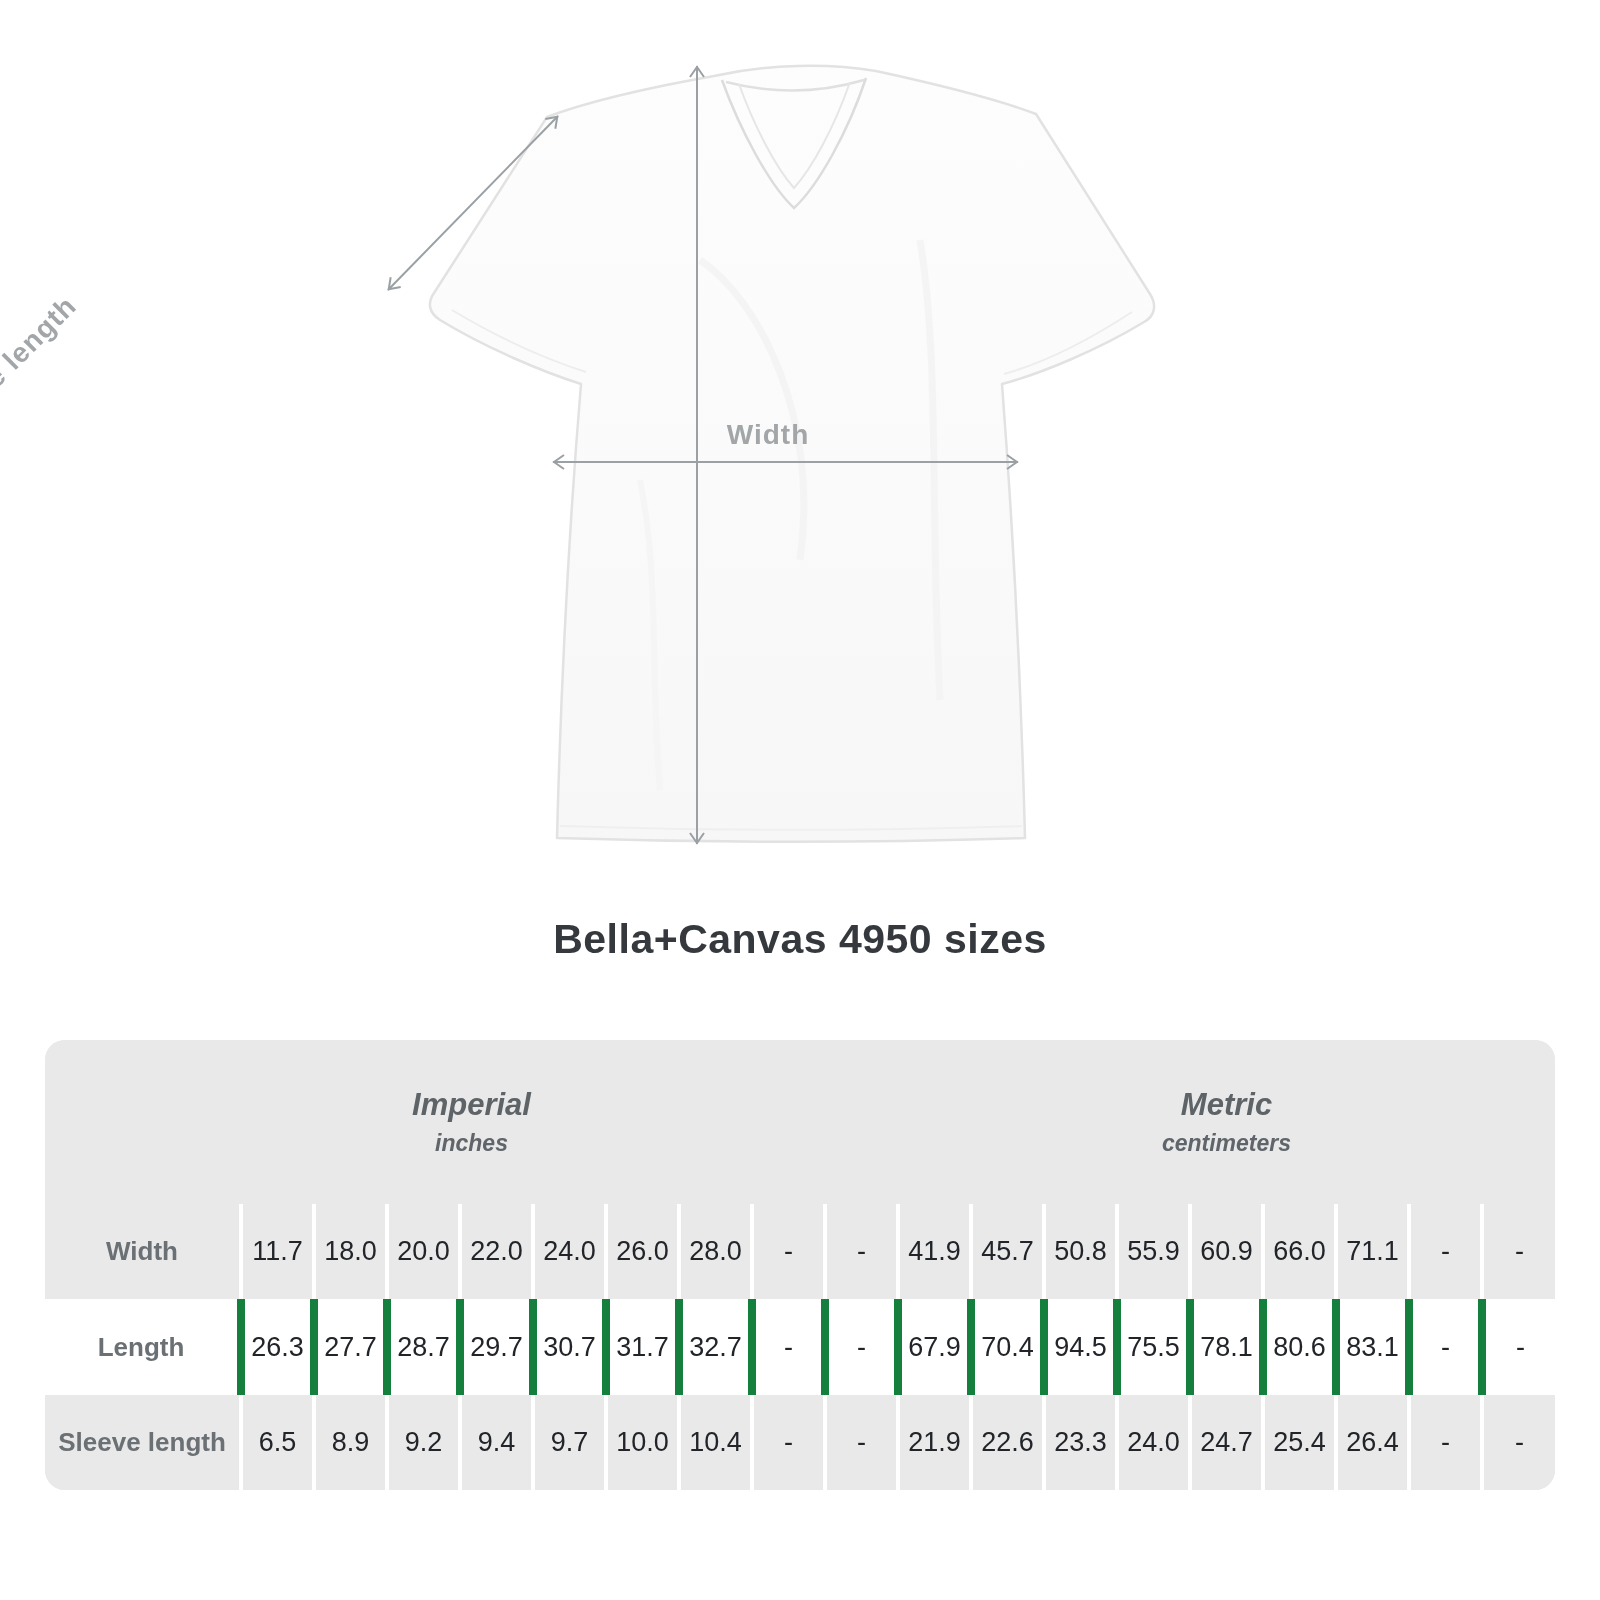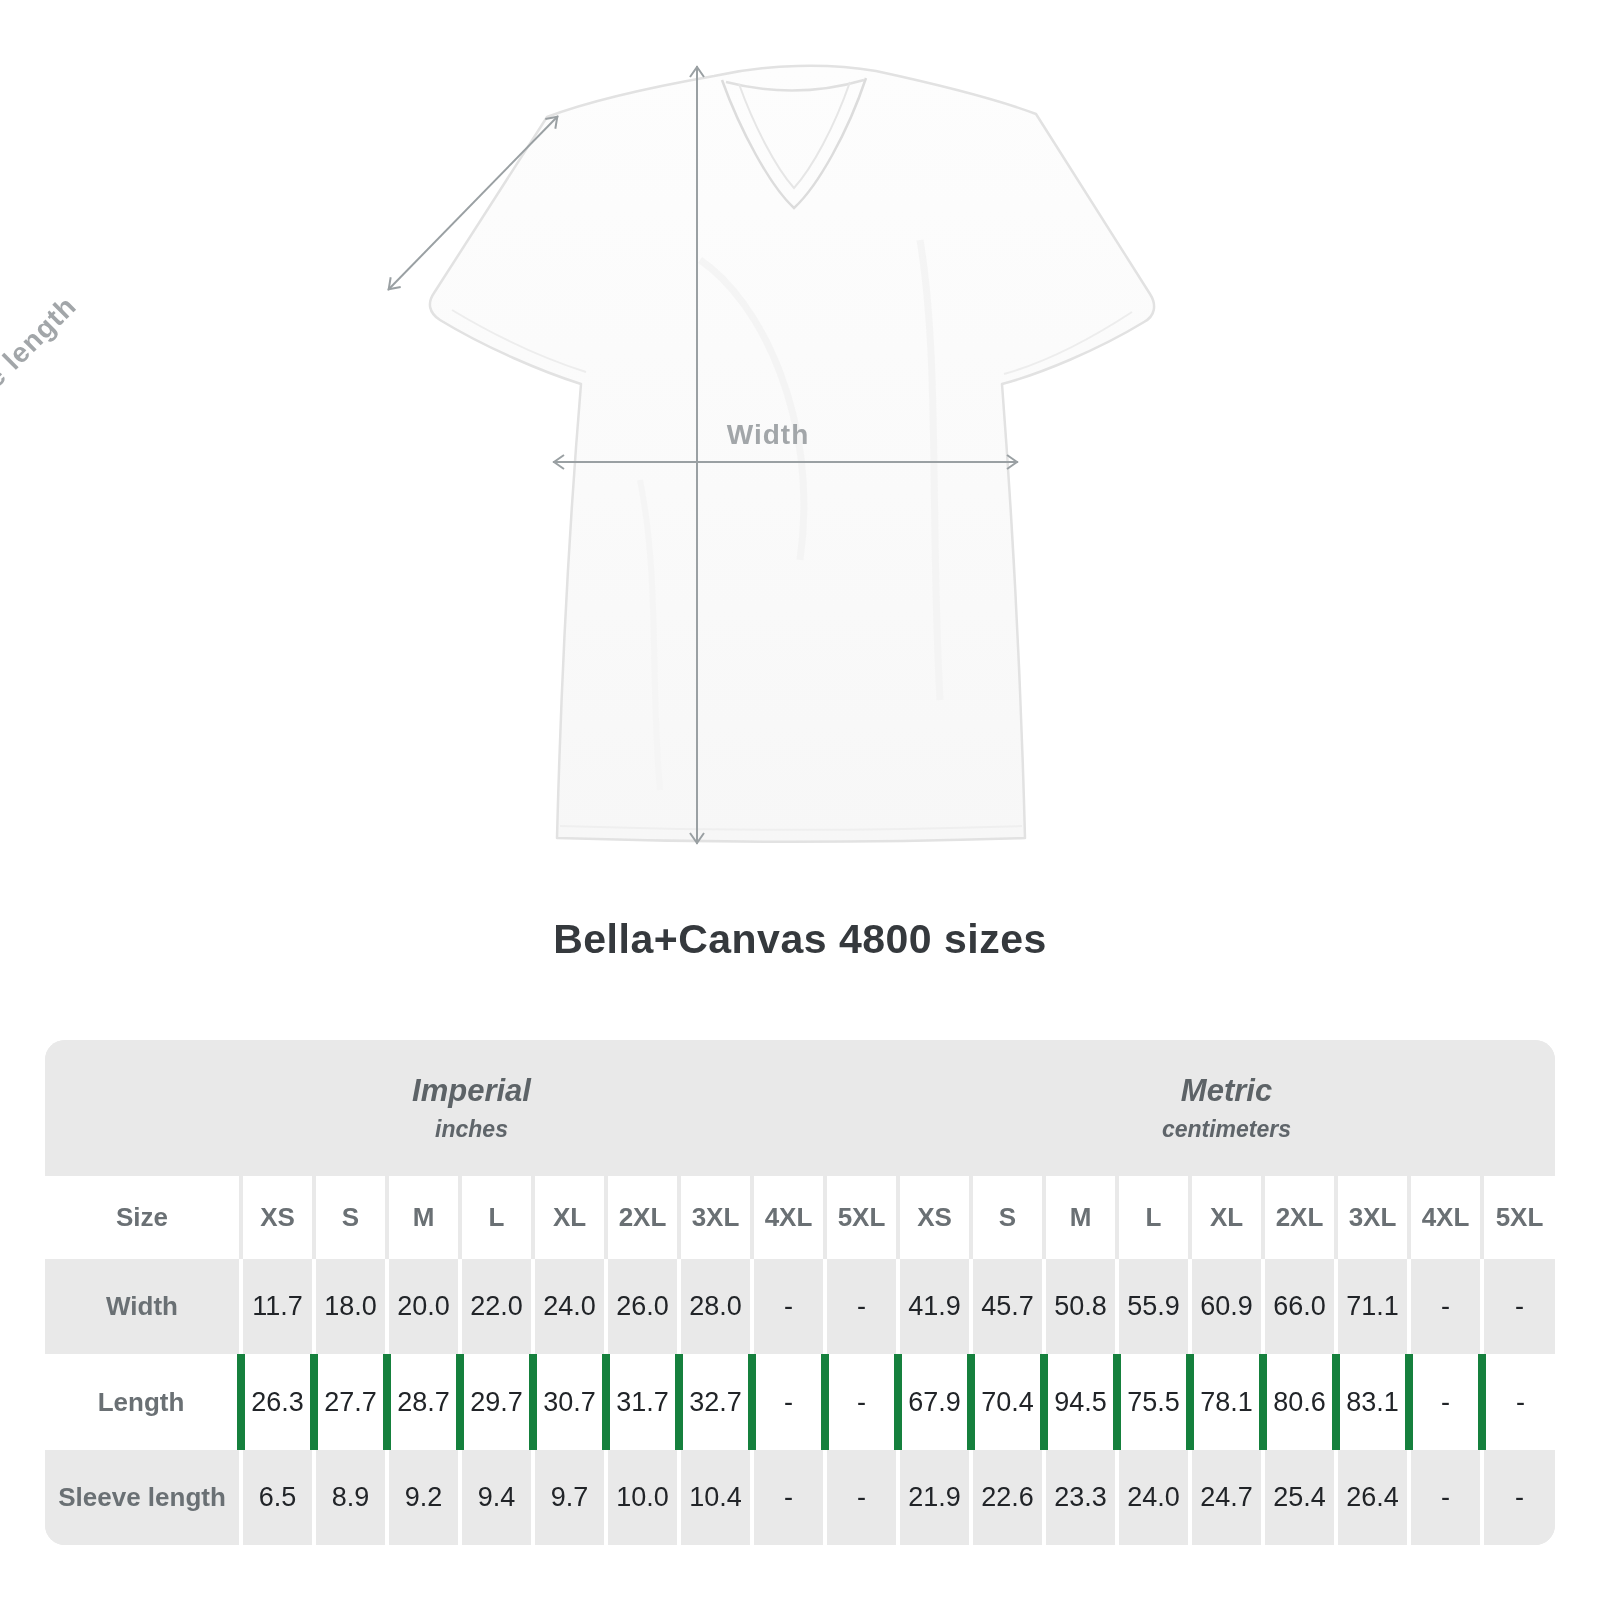--- a/index.html
+++ b/index.html
@@ -25,21 +25,21 @@
   
   .table-wrap{
     position:absolute;top:1040px;left:45px;width:1510px;
     background:#e9e9e9;border-radius:20px;overflow:hidden;
   }
   table.size-table{width:100%;border-collapse:collapse;table-layout:fixed;}
   table.size-table col.col-label{width:196px;}
   table.size-table th,table.size-table td{
     padding:0;text-align:center;vertical-align:middle;
   }
-  tr.band-row th{background:#e9e9e9;height:136px;}
+  tr.band-row th{background:#e9e9e9;height:164px;}
   .band-label{font-size:31px;font-weight:bold;font-style:italic;color:#5d6367;}
   .band-sub{font-size:23px;font-style:italic;color:#5f656a;margin-top:7px;text-align:center;}
   tr.sizes-row{background:#ffffff;height:83px;}
   tr.sizes-row th{
     font-size:26px;font-weight:bold;color:#6a7074;
     border-left:4px solid #e9e9e9;
   }
   tr.sizes-row th.rowlabel{border-left:none;}
   tr.data-row th.rowlabel{font-size:26px;font-weight:bold;color:#6a7074;border-left:none;}
   tr.data-row td{font-size:27px;font-weight:normal;color:#212428;}
@@ -106,21 +106,21 @@
       <text class="measure-label" x="768" y="444" text-anchor="middle">Width</text>
 
       <g>
         <line x1="558" y1="116" x2="388" y2="290" stroke="#9aa0a3" stroke-width="2" marker-start="url(#arrowhead)" marker-end="url(#arrowhead)"></line>
       </g>
       <text class="measure-label" x="0" y="0" transform="rotate(-45 450 180)" text-anchor="middle" dominant-baseline="middle">Sleeve length</text>
     </svg>
   </div>
 
   <div class="title-block">
-    <h1>Bella+Canvas 4800 sizes</h1>
+    <h1>Bella+Canvas 4950 sizes</h1>
   </div>
 
   <div class="table-wrap">
     <table class="size-table">
       <colgroup>
         <col class="col-label">
         <col>
           <col>
           <col>
           <col>
@@ -144,41 +144,20 @@
           <th colspan="10">
             <div class="band-label">Imperial</div>
             <div class="band-sub">inches</div>
           </th>
           <th colspan="9">
             <div class="band-label">Metric</div>
             <div class="band-sub">centimeters</div>
           </th>
         </tr>
 
-        <tr class="sizes-row">
-          <th class="rowlabel">Size</th>
-          <th>XS</th>
-          <th>S</th>
-          <th>M</th>
-          <th>L</th>
-          <th>XL</th>
-          <th>2XL</th>
-          <th>3XL</th>
-          <th>4XL</th>
-          <th>5XL</th>
-          <th>XS</th>
-          <th>S</th>
-          <th>M</th>
-          <th>L</th>
-          <th>XL</th>
-          <th>2XL</th>
-          <th>3XL</th>
-          <th>4XL</th>
-          <th>5XL</th>
-        </tr>
 
         <tr class="data-row row-gray">
           <th class="rowlabel">Width</th>
           <td>11.7</td>
           <td>18.0</td>
           <td>20.0</td>
           <td>22.0</td>
           <td>24.0</td>
           <td>26.0</td>
           <td>28.0</td>

